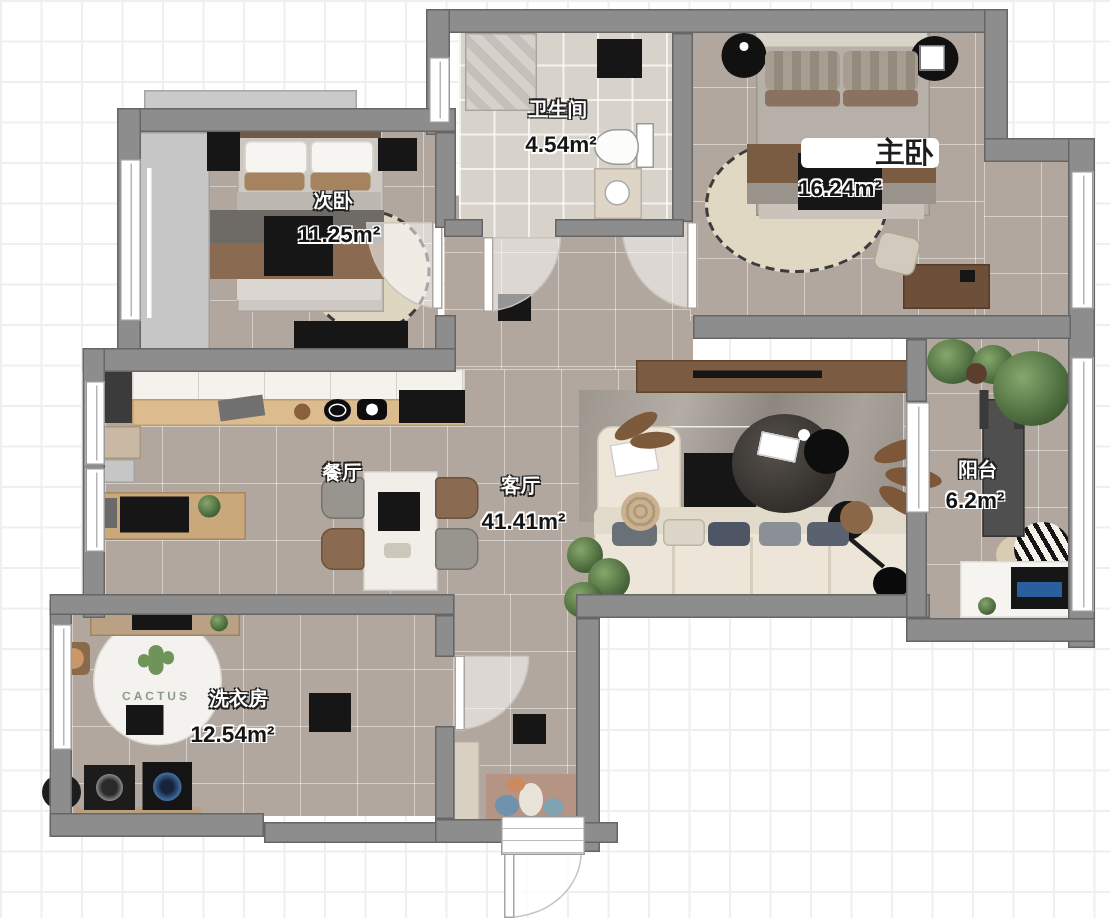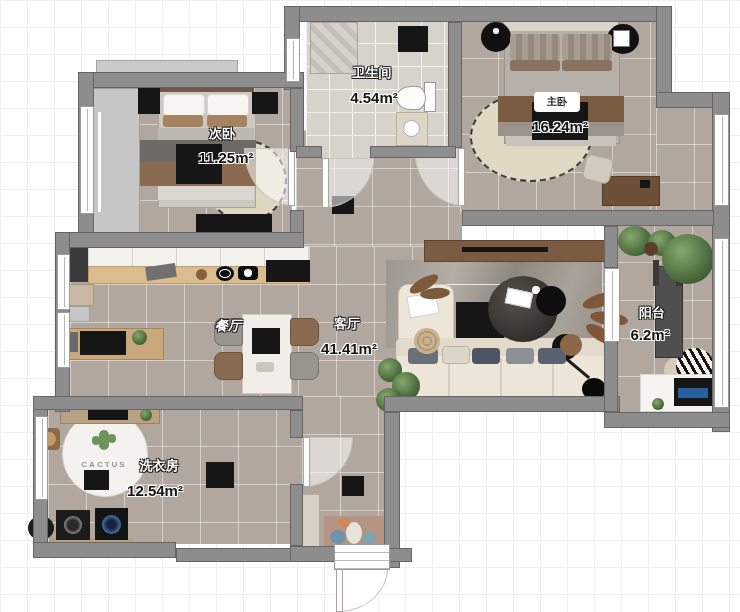--- a/index.html
+++ b/index.html
@@ -18,22 +18,22 @@
   .wv::after{content:"";position:absolute;top:2px;bottom:2px;left:50%;width:1px;background:#b5b5b5;}
   .fan{position:absolute;background:rgba(255,255,255,.55);border:1px solid #c9c4bc;z-index:30;}
   .fan-br{border-radius:0 0 100% 0;}
   .fan-bl{border-radius:0 0 0 100%;}
   .leaf{position:absolute;background:#fff;border:1px solid #aaa49c;z-index:31;}
   .rug{position:absolute;border-radius:50%;border:2px dashed #3c3c3c;z-index:6;}
   .rname{position:absolute;z-index:70;color:#fff;font-weight:bold;font-size:13px;white-space:nowrap;transform:translate(-50%,-50%);
     text-shadow:-1px -1px 0 #1f1f1f,1px -1px 0 #1f1f1f,-1px 1px 0 #1f1f1f,1px 1px 0 #1f1f1f;}
   .rarea{position:absolute;z-index:70;color:#141414;font-weight:bold;font-size:15px;white-space:nowrap;transform:translate(-50%,-50%);
     text-shadow:-1px -1px 0 #fff,1px -1px 0 #fff,-1px 1px 0 #fff,1px 1px 0 #fff;}
-  .pill{position:absolute;background:#fff;border-radius:4px;color:#1c1c1c;font-weight:bold;font-size:10px;
-    display:flex;align-items:center;justify-content:center;z-index:69;}
+  .pill{position:absolute;background:#fff;border-radius:4px;color:#1c1c1c;font-weight:bold;font-size:19px;
+    display:flex;align-items:center;justify-content:center;z-index:69;padding-left:46px;}
   .pl{position:absolute;border-radius:50%;background:radial-gradient(circle at 38% 35%,#86a76c,#3c5a30 78%);z-index:12;}
   .blk{position:absolute;background:#161616;z-index:14;}
   .banner{position:absolute;left:172px;top:504px;width:240px;height:44px;background:#d7cec0;z-index:80;
     display:flex;align-items:center;box-shadow:0 1px 2px rgba(0,0,0,.25);}
   .brand{color:#fff;font-weight:bold;font-size:21px;letter-spacing:7px;line-height:1;}
   .brand-sub{color:rgba(255,255,255,.85);font-size:6px;letter-spacing:3px;margin-top:2px;}
   .cactus-text{position:absolute;z-index:13;color:#8e9c8c;font-size:8px;font-weight:bold;letter-spacing:2px;transform:translate(-50%,-50%);}
 </style>
 </head>
 <body>
@@ -245,21 +245,21 @@
   <div class="a" style="left:334px;top:544px;width:54px;height:24px;background:#fff;border:1px solid #9a9a9a;z-index:46;background-image:linear-gradient(#bbb 1px,transparent 1px);background-size:100% 8px;background-position:0 7px;"></div>
   <div class="fan fan-br" style="left:338px;top:568px;width:48px;height:42px;background:rgba(255,255,255,.8);"></div>
   <div class="leaf" style="left:336px;top:568px;width:5px;height:42px;"></div>
 
   <div class="rname" style="left:222px;top:134px;">次卧</div>
   <div class="rarea" style="left:226px;top:157px;">11.25m²</div>
   <div class="rname" style="left:372px;top:73px;">卫生间</div>
   <div class="rarea" style="left:374px;top:97px;">4.54m²</div>
   <div class="pill" style="left:534px;top:92px;width:46px;height:20px;">主卧</div>
   <div class="rarea" style="left:560px;top:126px;">16.24m²</div>
-  <div class="rname" style="left:228px;top:326px;font-style:italic;">餐厅</div>
+  <div class="rname" style="left:228px;top:315px;">餐厅</div>
   <div class="rname" style="left:347px;top:324px;">客厅</div>
   <div class="rarea" style="left:349px;top:348px;">41.41m²</div>
   <div class="rname" style="left:652px;top:313px;">阳台</div>
   <div class="rarea" style="left:650px;top:334px;">6.2m²</div>
   <div class="rname" style="left:159px;top:466px;">洗衣房</div>
   <div class="rarea" style="left:155px;top:490px;">12.54m²</div>
 
 
 </div>
 

